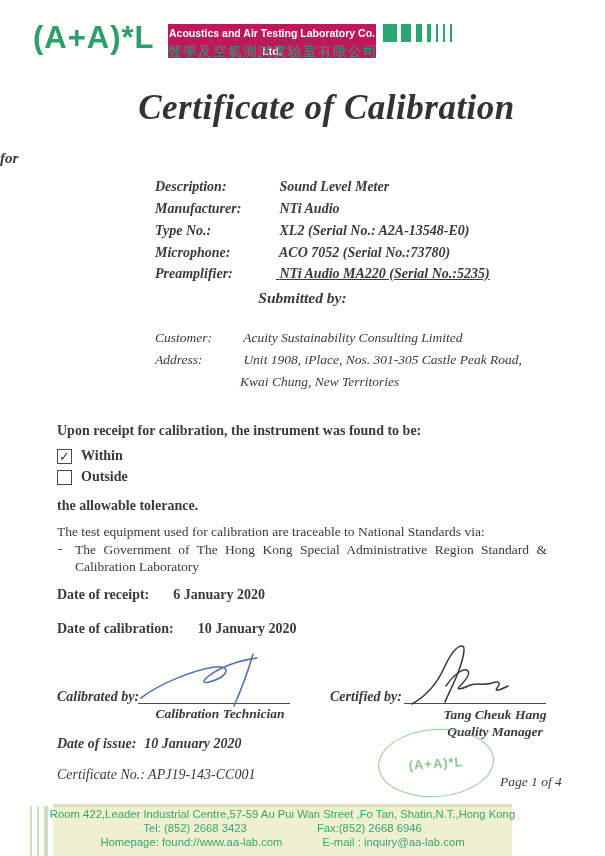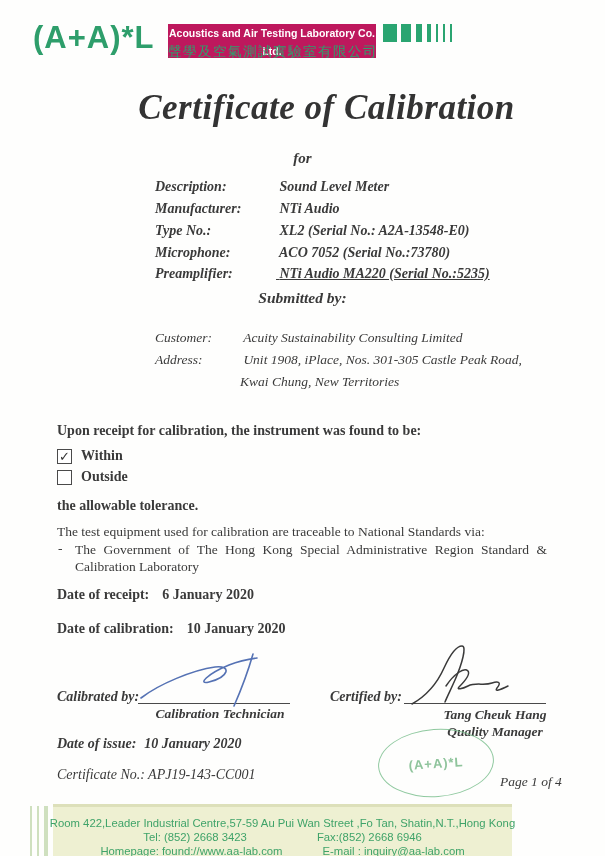--- a/index.html
+++ b/index.html
@@ -36,21 +36,21 @@
   .header-bars span{background:#2aa571;display:block;}
   
   .title{
     position:absolute;left:0;top:88px;width:100%;
     text-align:center;
     font-size:35px;font-weight:bold;font-style:italic;
     color:#333333;letter-spacing:0.5px;margin-left:24px;
   }
   .for-label{
     position:absolute;left:0;top:150px;width:100%;
-    text-align:center;font-size:15px;font-weight:bold;font-style:italic;
+    font-size:15px;font-weight:bold;font-style:italic;
   }
   
   .eq-row{position:absolute;left:155px;font-size:14px;font-weight:bold;font-style:italic;white-space:nowrap;}
   .eq-row .eq-label{display:inline-block;width:121px;}
   
   .submitted{
     position:absolute;left:0;top:289px;width:100%;
     text-align:center;font-size:15.5px;font-weight:bold;font-style:italic;
   }
   .cust-row{position:absolute;left:155px;font-size:13.5px;font-style:italic;white-space:nowrap;}
@@ -65,21 +65,21 @@
     font-family:"DejaVu Sans", sans-serif;
   }
   .check-label{font-size:14px;font-weight:bold;}
   .trace-intro{position:absolute;left:57px;top:524px;font-size:13.5px;}
   .trace-dash{position:absolute;left:58px;top:541px;font-size:13.5px;}
   .trace-bullet{
     position:absolute;left:75px;top:541px;width:472px;
     font-size:13.5px;text-align:justify;line-height:17px;
   }
   .date-row{position:absolute;left:57px;font-size:14px;font-weight:bold;white-space:nowrap;}
-  .date-row .date-val{margin-left:13px;}
+  .date-row .date-val{margin-left:24px;}
   
   .sig-label{position:absolute;font-size:14px;font-weight:bold;font-style:italic;}
   .sig-line{position:absolute;border-bottom:1.4px solid #4a4a4a;}
   .sig-svg{position:absolute;}
   .sig-title{position:absolute;font-size:13.5px;font-weight:bold;font-style:italic;text-align:center;}
   .issue-row{position:absolute;left:57px;top:736px;font-size:14px;font-weight:bold;font-style:italic;white-space:nowrap;}
   .issue-row .date-val{margin-left:8px;}
   .cert-no{position:absolute;left:57px;top:767px;font-size:14px;font-style:italic;white-space:nowrap;}
   .page-no{position:absolute;left:500px;top:774px;font-size:13.5px;font-style:italic;}
   
@@ -98,21 +98,21 @@
   }
   
   .footer-bars{position:absolute;left:30px;top:806px;height:50px;display:flex;align-items:stretch;}
   .footer-bars span{background:#cfe0bf;display:block;}
   .footer-box{
     position:absolute;left:53px;top:804px;width:459px;height:52px;
     background:#eef0d2;
     border-top:3px solid #dde0ba;
     font-family:"Liberation Sans", sans-serif;
     color:#3fa369;font-size:11.3px;line-height:14px;
-    padding-top:9px;box-sizing:border-box;
+    padding-top:0;box-sizing:border-box;
   }
   .footer-line{display:flex;justify-content:center;white-space:nowrap;}
   .footer-line.gap70{gap:70px;}
   .footer-line.gap40{gap:40px;}
 </style>
 </head>
 <body>
 
 <div class="page">
 

